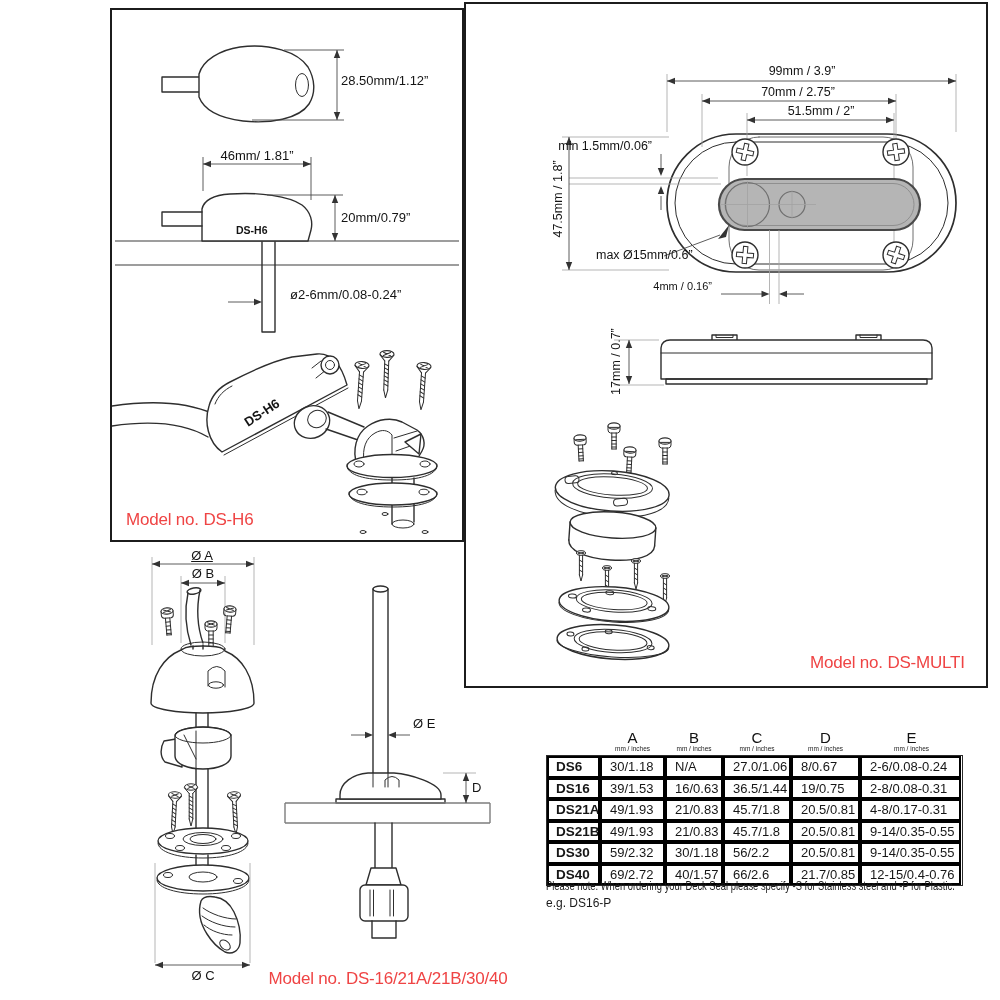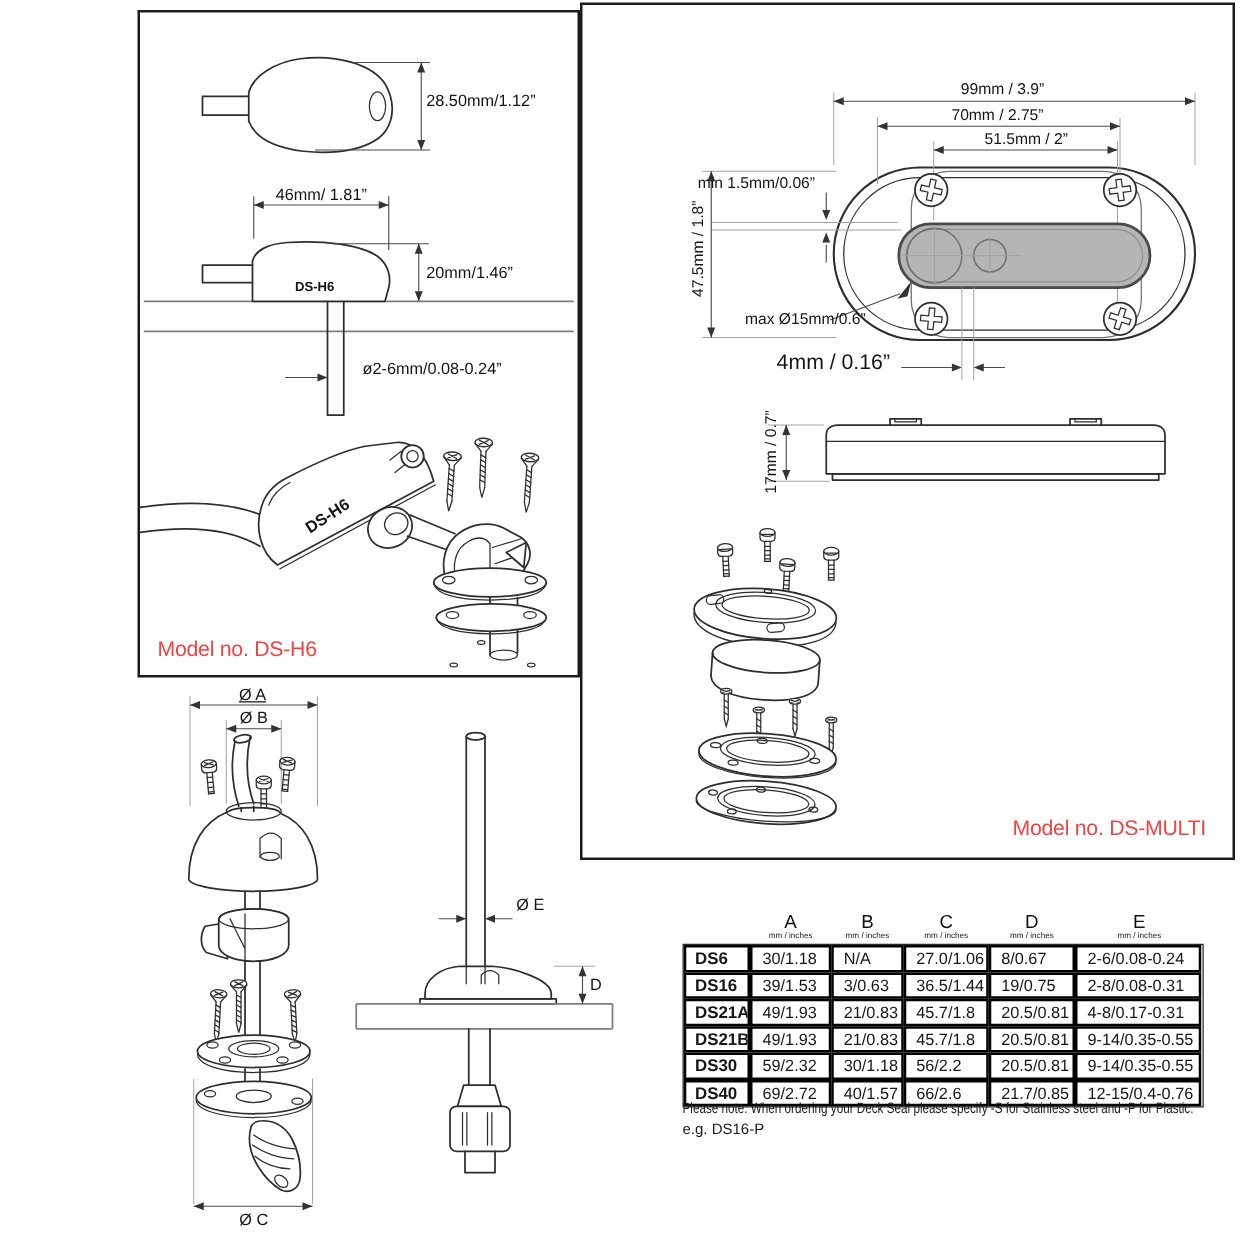--- a/index.html
+++ b/index.html
@@ -111,21 +111,21 @@
         <ellipse class="t" cx="312" cy="482" rx="5" ry="2.8"></ellipse>
         <ellipse class="t" cx="291" cy="514" rx="11" ry="4"></ellipse>
         <ellipse class="t" cx="273" cy="504" rx="3" ry="1.5"></ellipse>
         <ellipse class="t" cx="251" cy="522" rx="3" ry="1.5"></ellipse>
         <ellipse class="t" cx="313" cy="522" rx="3" ry="1.5"></ellipse>
       </g>
     </svg>
 
     <div class="lbl" style="left:229px;top:64px;">28.50mm/1.12”</div>
     <div class="lbl lbl-c" style="left:85px;top:139px;width:120px;">46mm/ 1.81”</div>
-    <div class="lbl" style="left:229px;top:201px;">20mm/1.46”</div>
+    <div class="lbl" style="left:229px;top:201px;">20mm/0.79”</div>
     <div class="lbl" style="left:124px;top:215px;font-size:10.5px;font-weight:bold;">DS-H6</div>
     <div class="lbl" style="left:178px;top:278px;">ø2-6mm/0.08-0.24”</div>
     <div class="lbl lbl-c" style="left:118px;top:396px;width:64px;font-size:13px;font-weight:bold;transform:rotate(-33deg);">DS-H6</div>
     <div class="model" style="left:14px;top:500px;">Model no. DS-H6</div>
   </div>
 
   <div class="panel" style="left:416px;top:2px;width:524px;height:686px;">
     <svg width="520" height="682" viewBox="0 0 520 682">
       <defs>
         <path id="ph2" d="M-2.2,-8.5 H2.2 V-2.2 H8.5 V2.2 H2.2 V8.5 H-2.2 V2.2 H-8.5 V-2.2 H-2.2 Z"></path>
@@ -256,21 +256,21 @@
         </g>
       </g>
     </svg>
 
     <div class="lbl lbl-c" style="left:276px;top:61px;width:120px;font-size:12.5px;">99mm / 3.9”</div>
     <div class="lbl lbl-c" style="left:262px;top:82px;width:140px;font-size:12.5px;">70mm / 2.75”</div>
     <div class="lbl lbl-c" style="left:285px;top:101px;width:140px;font-size:12.5px;">51.5mm / 2”</div>
     <div class="lbl lbl-r" style="left:66px;top:136px;width:120px;font-size:12.5px;">min 1.5mm/0.06”</div>
     <div class="lbl rot90" style="left:58px;top:192px;width:70px;font-size:12.5px;">47.5mm / 1.8”</div>
     <div class="lbl" style="left:118px;top:245px;font-size:12.5px;padding-left:12px;">max Ø15mm/0.6”</div>
-    <div class="lbl lbl-r" style="left:140px;top:277px;width:106px;font-size:17px;">4mm / 0.16”</div>
+    <div class="lbl lbl-r" style="left:140px;top:277px;width:106px;font-size:11px;">4mm / 0.16”</div>
     <div class="lbl rot90" style="left:116px;top:351px;width:70px;font-size:12.5px;">17mm / 0.7”</div>
     <div class="model" style="left:344px;top:649px;">Model no. DS-MULTI</div>
   </div>
 
   <div style="position:absolute;left:60px;top:545px;width:430px;height:455px;">
     <svg width="430" height="455" viewBox="0 0 430 455">
       <defs>
         <g id="pan3">
           <path class="t" d="M-6,0 V4 Q-6,6.5 -3.5,7 H3.5 Q6,6.5 6,4 V0"></path>
           <ellipse cx="0" cy="0" rx="6" ry="3.1" class="sf" style="stroke-width:1.1"></ellipse>
@@ -370,20 +370,21 @@
         <path class="t" d="M262,345 V371 M265.5,345 V371 M282,345 V371 M285.5,345 V371"></path>
         <path class="s" d="M264,376 V393 M288,376 V393 M264,393 H288"></path>
       </g>
     </svg>
 
     <div class="lbl lbl-c" style="left:64px;top:4px;width:60px;text-decoration:underline;">Ø A</div>
     <div class="lbl lbl-c" style="left:65px;top:22px;width:60px;">Ø B</div>
     <div class="lbl lbl-c" style="left:65px;top:424px;width:60px;">Ø C</div>
     <div class="lbl" style="left:305px;top:172px;">Ø E</div>
     <div class="lbl" style="left:364px;top:236px;">D</div>
+    <div class="model" style="left:130px;top:424px;width:300px;text-align:center;">Model no. DS-16/21A/21B/30/40</div>
   </div>
 
   <div id="spec-table">
     <div class="thead">
       <div></div>
       <div>
           <div class="th">A</div>
            <div class="thu">mm / inches</div>
         </div>
       <div>
@@ -405,21 +406,21 @@
     </div>
     <div class="tgrid">
       <div class="tc tm">DS6</div>
       <div class="tc">30/1.18</div>
       <div class="tc">N/A</div>
       <div class="tc">27.0/1.06</div>
       <div class="tc">8/0.67</div>
       <div class="tc">2-6/0.08-0.24</div>
       <div class="tc tm">DS16</div>
       <div class="tc">39/1.53</div>
-      <div class="tc">3/0.63</div>
+      <div class="tc">16/0.63</div>
       <div class="tc">36.5/1.44</div>
       <div class="tc">19/0.75</div>
       <div class="tc">2-8/0.08-0.31</div>
       <div class="tc tm">DS21A</div>
       <div class="tc">49/1.93</div>
       <div class="tc">21/0.83</div>
       <div class="tc">45.7/1.8</div>
       <div class="tc">20.5/0.81</div>
       <div class="tc">4-8/0.17-0.31</div>
       <div class="tc tm">DS21B</div>

